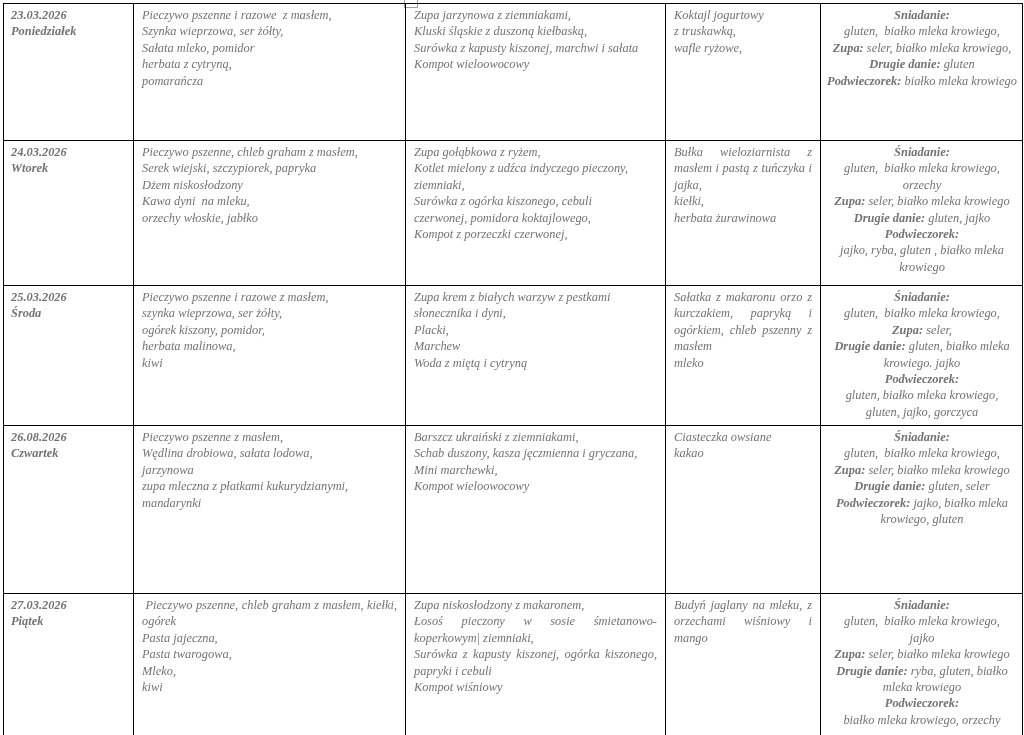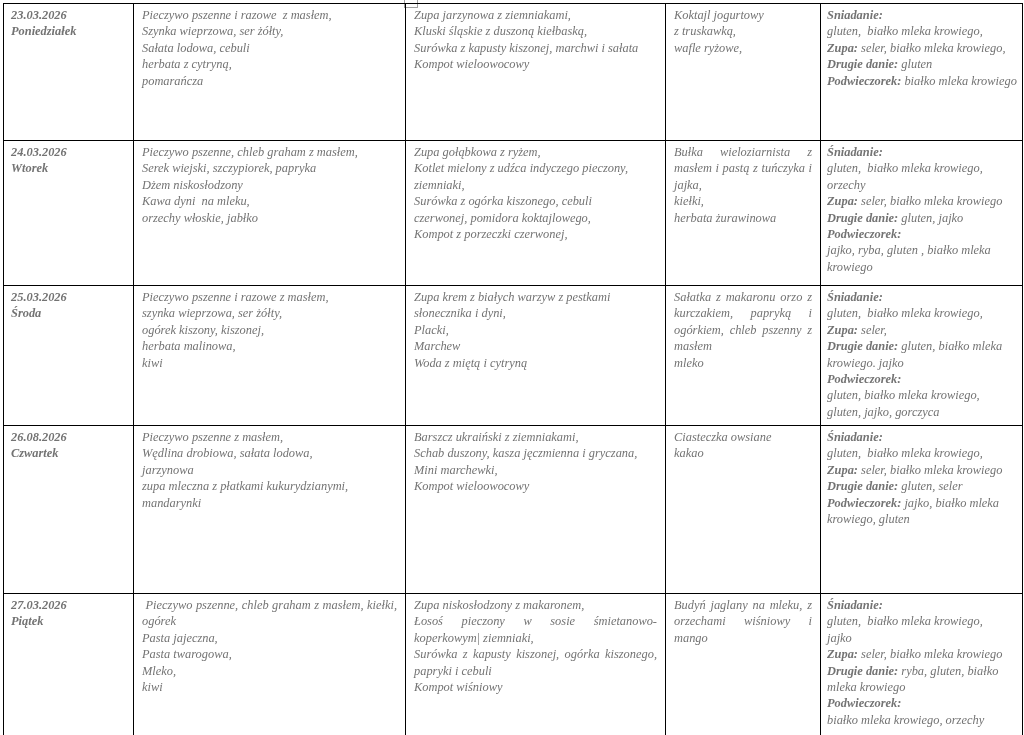--- a/index.html
+++ b/index.html
@@ -13,21 +13,21 @@
     position:absolute;left:3px;top:3px;width:1019px;
     border-collapse:collapse;table-layout:fixed;
   }
   td{
     border:1.5px solid #000;vertical-align:top;
     padding:3px 8px 0 8px;
     font-size:12.4px;line-height:16.4px;
     overflow:hidden;word-wrap:break-word;
   }
   td.day-cell{padding-left:7px;}
-  td.allerg-cell{padding-left:6px;padding-right:5px;}
+  td.allerg-cell{padding-left:6px;padding-right:5px;text-align:center;}
   .bold{font-weight:bold;}
   .line{white-space:pre-wrap;}
   .just{text-align:justify;text-justify:inter-word;}
   .al-line{white-space:pre-wrap;}
   .al-line b{font-weight:bold;}
   .artifact{
     position:absolute;left:404px;top:-5px;width:12px;height:11px;
     border:1px solid #a0a0a0;background:#fff;
   }
 </style>
@@ -46,21 +46,21 @@
     </colgroup>
     <tbody>
         <tr style="height: 137px;">
           <td class="day-cell">
             <div class="line bold">23.03.2026</div>
             <div class="line bold">Poniedziałek</div>
           </td>
           <td>
             <div class="line">Pieczywo pszenne i razowe  z masłem,</div>
             <div class="line">Szynka wieprzowa, ser żółty,</div>
-            <div class="line">Sałata lodowa, cebuli</div>
+            <div class="line">Sałata mleko, pomidor</div>
             <div class="line">herbata z cytryną,</div>
             <div class="line">pomarańcza</div>
           </td>
           <td>
             <div class="line">Zupa jarzynowa z ziemniakami,</div>
             <div class="line">Kluski śląskie z duszoną kiełbaską,</div>
             <div class="line">Surówka z kapusty kiszonej, marchwi i sałata</div>
             <div class="line">Kompot wieloowocowy</div>
           </td>
           <td>
@@ -112,21 +112,21 @@
           </td>
         </tr>
         <tr style="height: 140px;">
           <td class="day-cell">
             <div class="line bold">25.03.2026</div>
             <div class="line bold">Środa</div>
           </td>
           <td>
             <div class="line">Pieczywo pszenne i razowe z masłem,</div>
             <div class="line">szynka wieprzowa, ser żółty,</div>
-            <div class="line">ogórek kiszony, kiszonej,</div>
+            <div class="line">ogórek kiszony, pomidor,</div>
             <div class="line">herbata malinowa,</div>
             <div class="line">kiwi</div>
           </td>
           <td>
             <div class="line">Zupa krem z białych warzyw z pestkami</div>
             <div class="line">słonecznika i dyni,</div>
             <div class="line">Placki,</div>
             <div class="line">Marchew</div>
             <div class="line">Woda z miętą i cytryną</div>
           </td>

